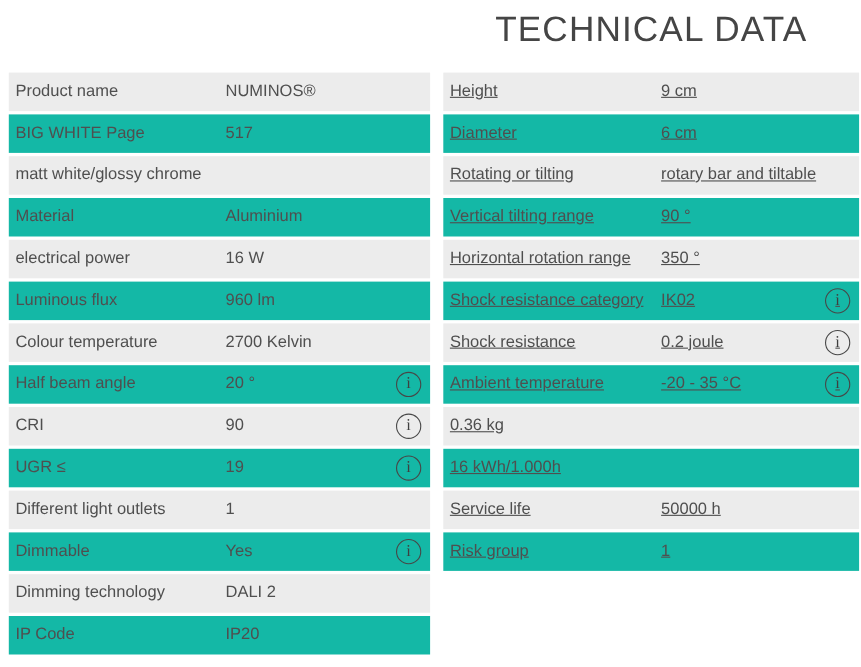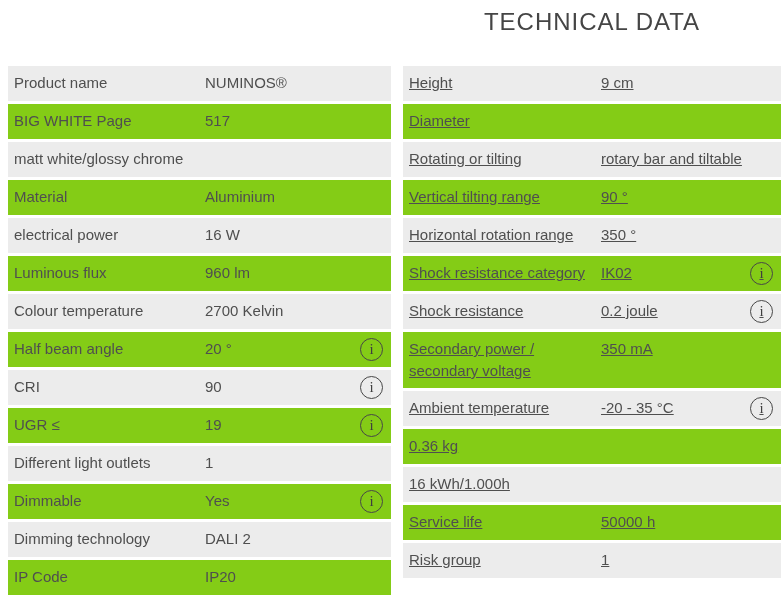--- a/index.html
+++ b/index.html
@@ -12,21 +12,21 @@
     font-family: "Liberation Sans", sans-serif;
     color: #4f4f4f;
   }
   .title {
     position: absolute;
     top: 8px;
     left: 403px;
     width: 378px;
     margin: 0;
     text-align: center;
-    font-size: 24px;
+    font-size: 32px;
     font-weight: 100;
     letter-spacing: 1px;
     color: #454545;
     white-space: nowrap;
   }
   .tables {
     position: absolute;
     top: 66px;
     left: 8px;
     display: flex;
@@ -36,21 +36,21 @@
   .table.right { width: 378px; text-decoration: underline; }
   .row {
     display: flex;
     align-items: flex-start;
     box-sizing: border-box;
     min-height: 35px;
     padding: 6px 0 6px 6px;
     margin-bottom: 3px;
     font-size: 15px;
     line-height: 22px;
-    background: #84cc16;
+    background: #14b8a6;
   }
   .row:nth-child(odd) { background: #ececec; }
   .label {
     flex: none;
     box-sizing: border-box;
     padding-right: 8px;
   }
   .table.left  .label { width: 191px; }
   .table.right .label { width: 192px; }
   .value { flex: 1 1 auto; padding-right: 12px; }
@@ -140,20 +140,21 @@
           <div class="value">IP20</div>
         </div>
       </div>
     <div class="table right" id="table-right">
         <div class="row">
           <div class="label">Height</div>
           <div class="value">9 cm</div>
         </div>
         <div class="row">
           <div class="label">Diameter</div>
+          <div class="value">6 cm</div>
         </div>
         <div class="row">
           <div class="label">Rotating or tilting</div>
           <div class="value">rotary bar and tiltable</div>
         </div>
         <div class="row">
           <div class="label">Vertical tilting range</div>
           <div class="value">90 °</div>
         </div>
         <div class="row">
@@ -162,24 +163,20 @@
         </div>
         <div class="row">
           <div class="label">Shock resistance category</div>
           <div class="value">IK02</div>
           <span class="info">i</span>
         </div>
         <div class="row">
           <div class="label">Shock resistance</div>
           <div class="value">0.2 joule</div>
           <span class="info">i</span>
-        </div>
-        <div class="row">
-          <div class="label">Secondary power / secondary voltage</div>
-          <div class="value">350 mA</div>
         </div>
         <div class="row">
           <div class="label">Ambient temperature</div>
           <div class="value">-20 - 35 °C</div>
           <span class="info">i</span>
         </div>
         <div class="row">
           <div class="value">0.36 kg</div>
         </div>
         <div class="row">

